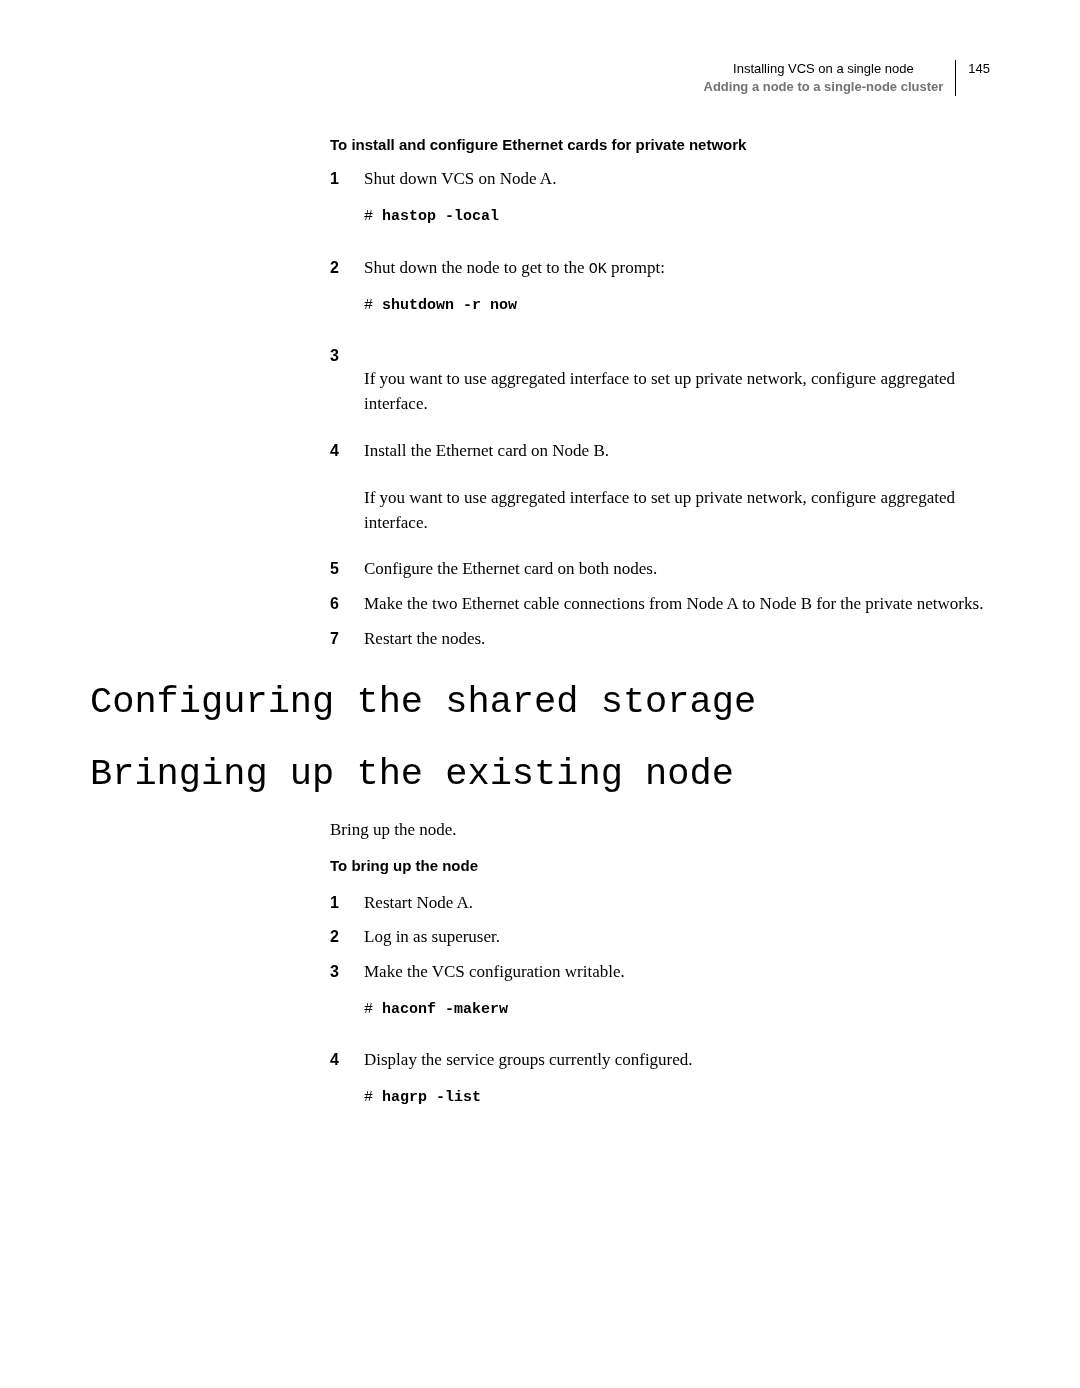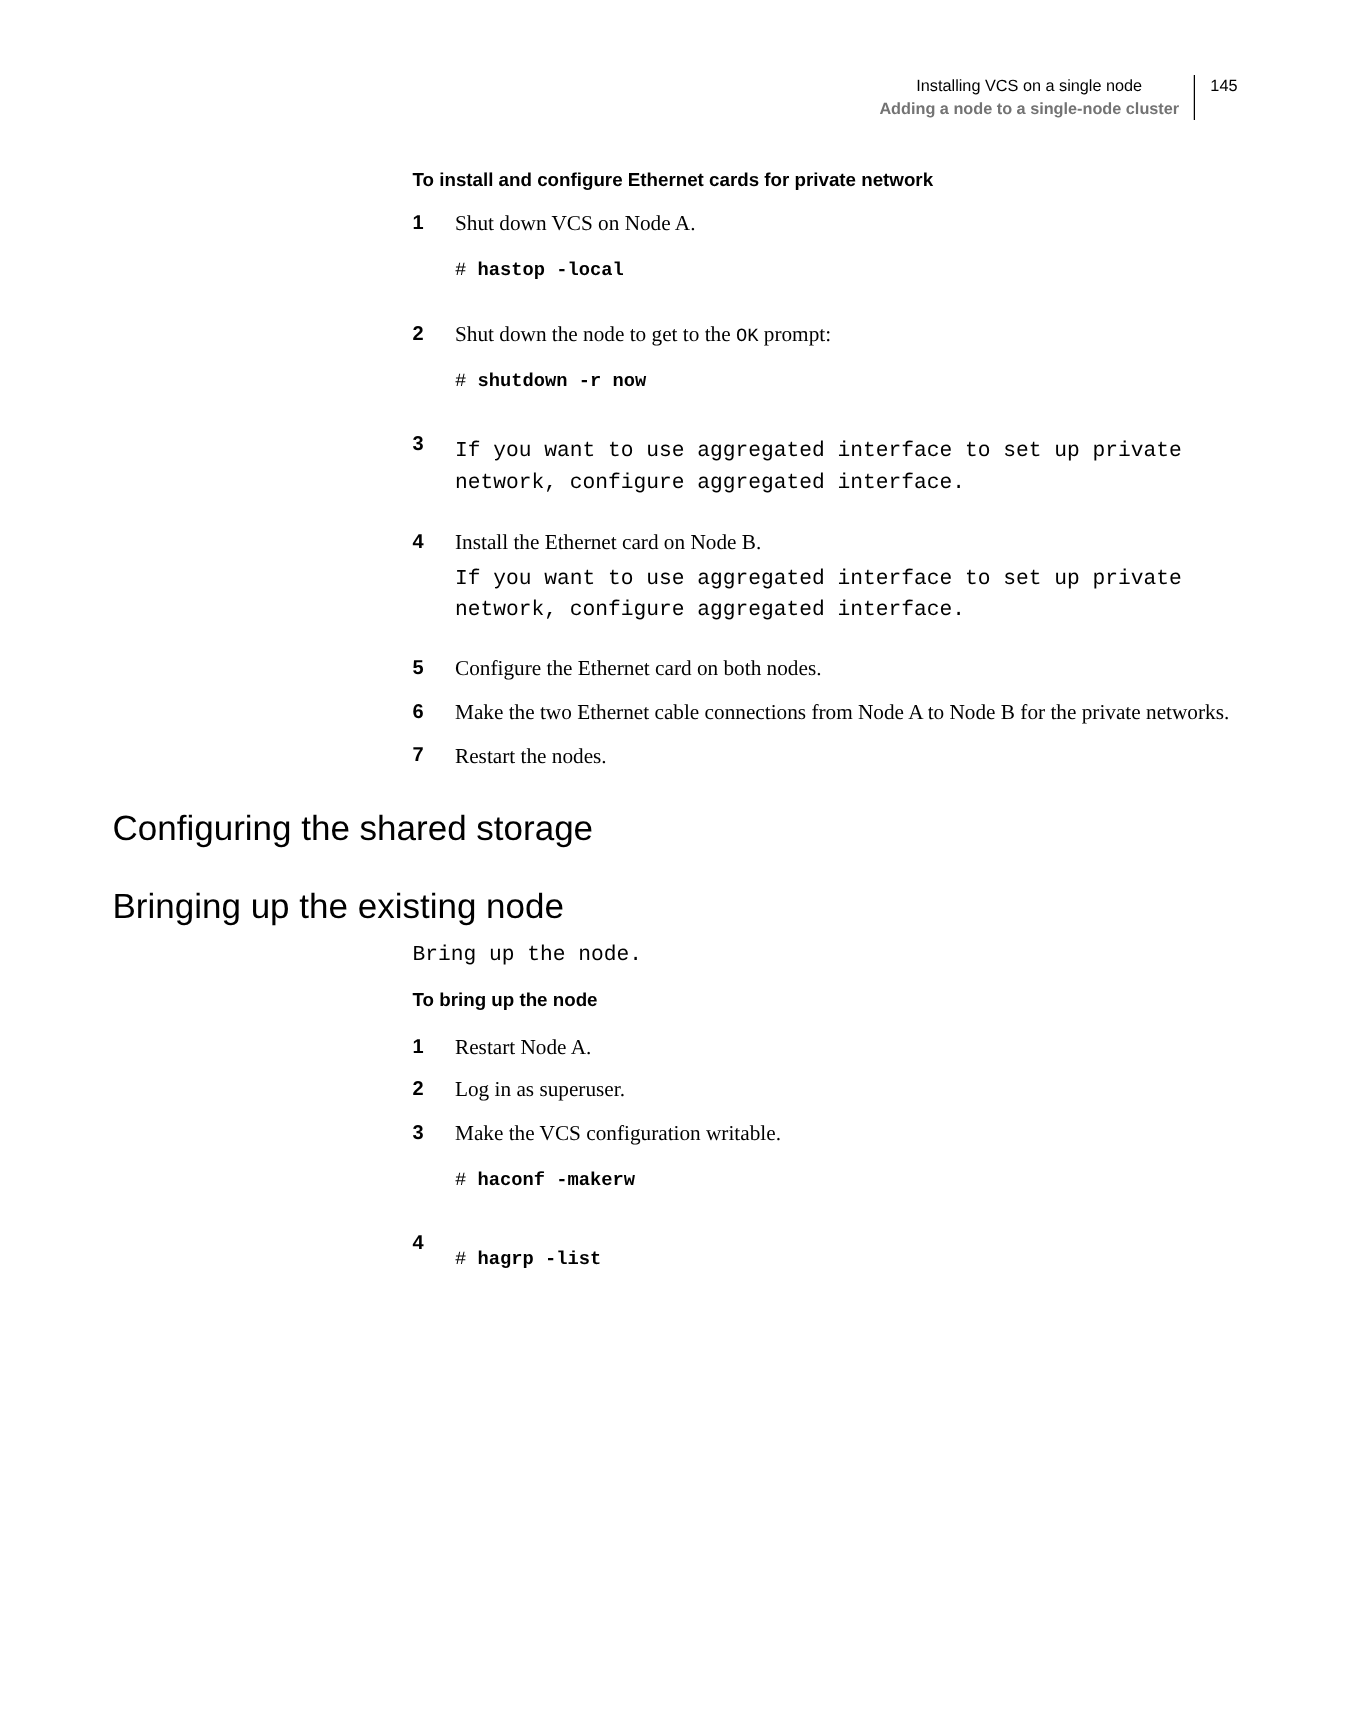--- a/index.html
+++ b/index.html
@@ -76,27 +76,26 @@
   }
   .code .cmd {
     font-weight: bold;
     text-align: right;
   }
   .mono-inline {
     font-family: 'Courier New', monospace;
     font-size: 15px;
   }
   .para {
-    margin: 6px 0 12px 0;
+    margin: 23px 0 12px 0;
+  }
+  h2.section {
     font-family: Liberation Mono, monospace;
-  }
-  h2.section {
-    font-family: Liberation Sans, sans-serif;
     font-weight: normal;
-    font-size: 28px;
+    font-size: 37px;
     margin: 30px 0 12px 0;
     margin-left: 0;
   }
   .h2-wrap {
     margin-left: 0;
   }
   .section-body {
     margin-left: 240px;
     font-size: 17px;
     line-height: 1.45;
@@ -215,20 +214,21 @@
             <span class="hash">#</span>
             <span> </span>
             <span class="cmd">haconf -makerw</span>
           </div>
         </div>
       </div>
 
       <div class="step">
         <div class="step-num">4</div>
         <div class="step-body">
+          <div>Display the service groups currently configured.</div>
           <div class="code">
             <span class="hash">#</span>
             <span> </span>
             <span class="cmd">hagrp -list</span>
           </div>
         </div>
       </div>
 
     </div>
   </div>

